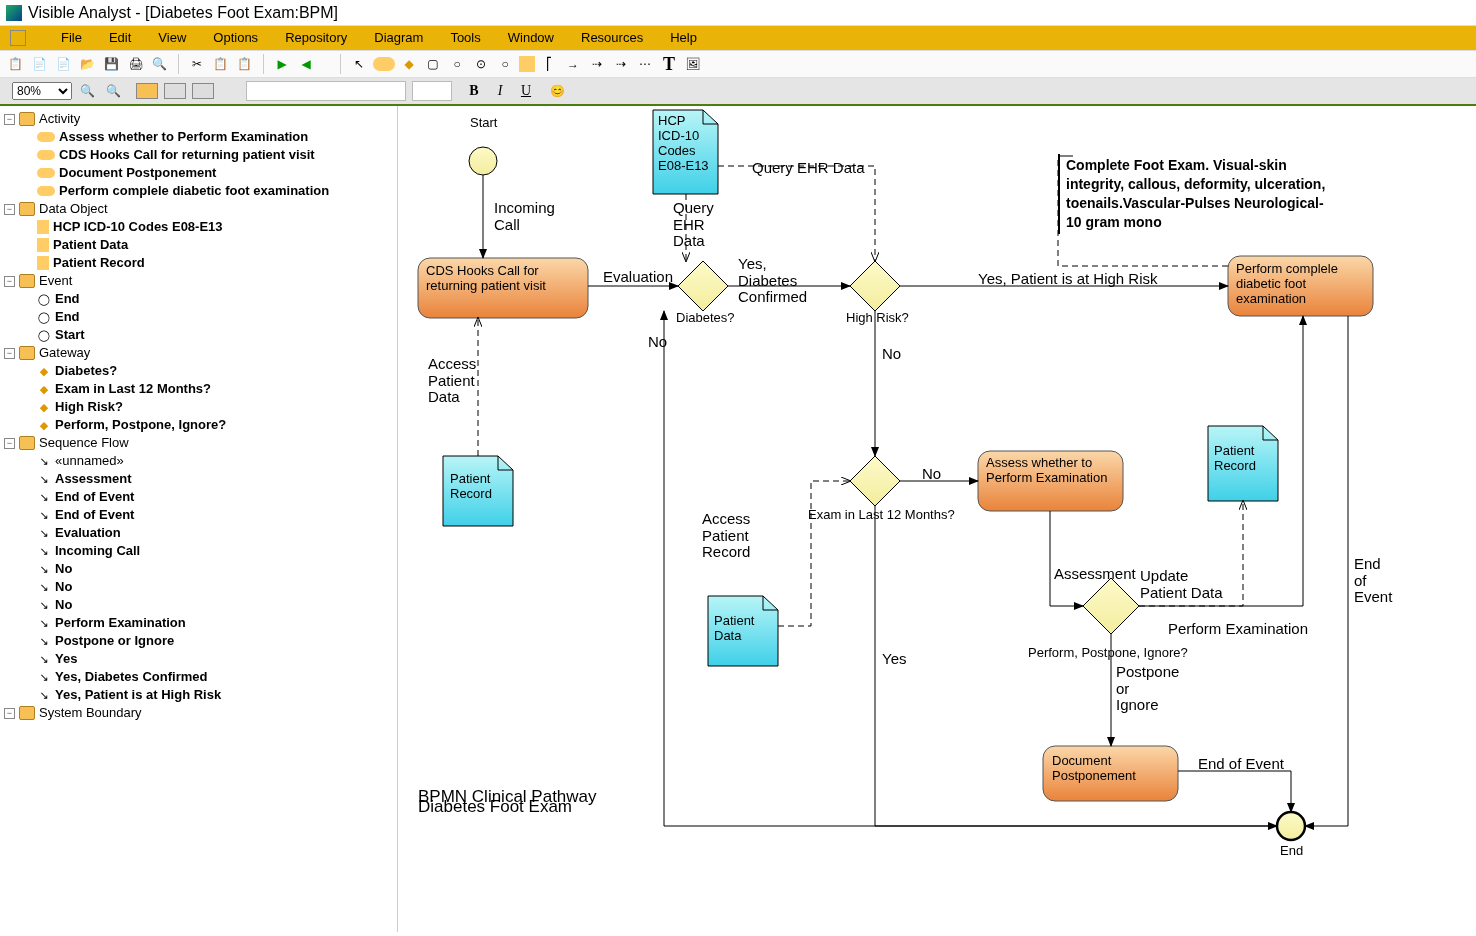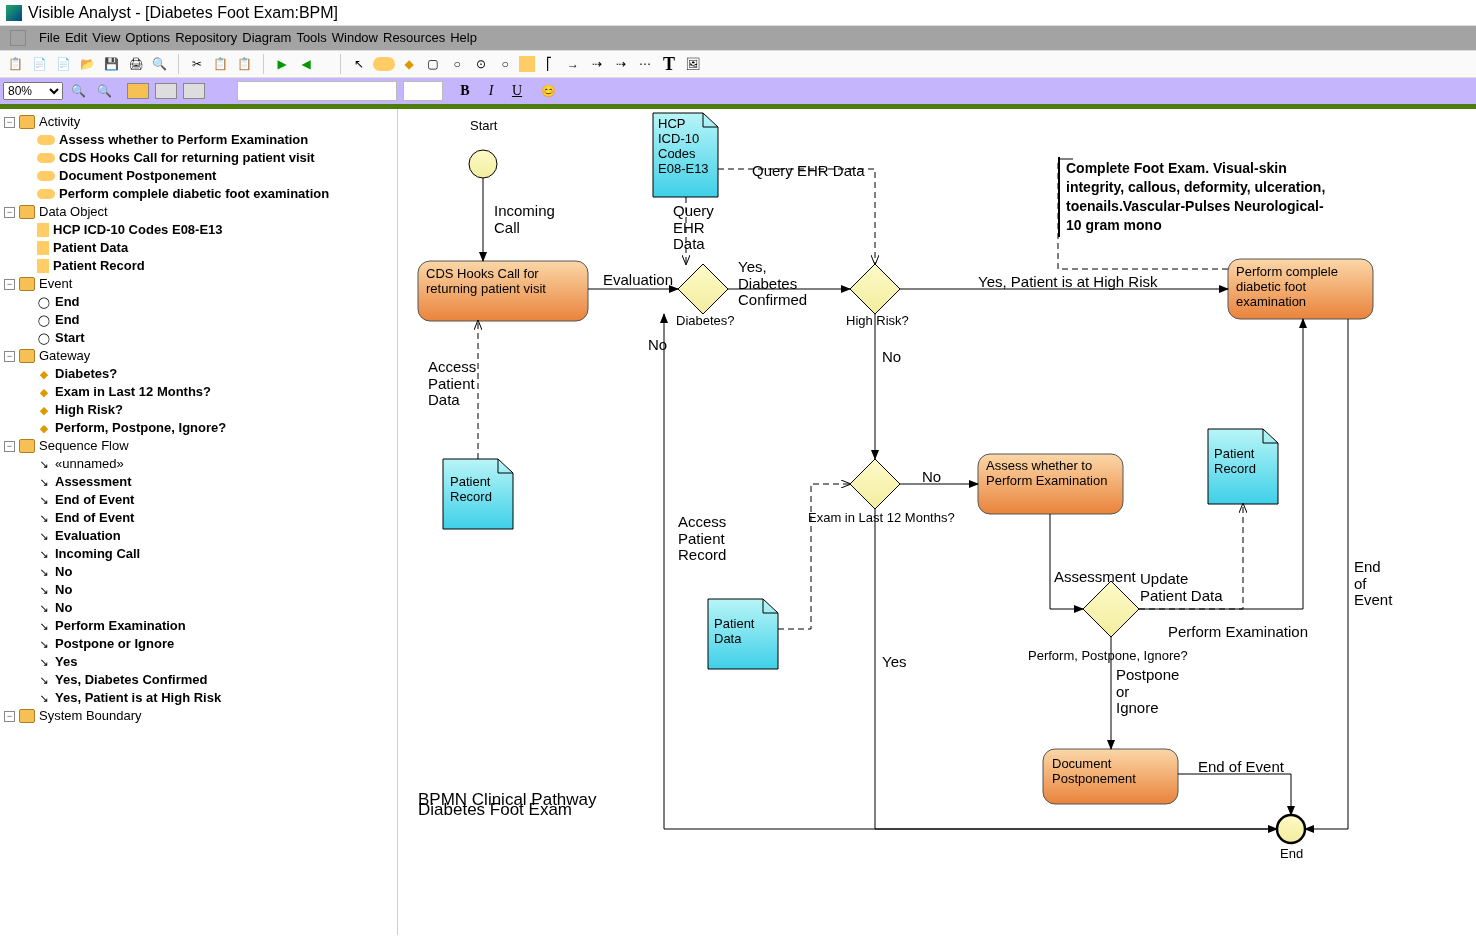--- a/index.html
+++ b/index.html
@@ -1,26 +1,26 @@
 <!DOCTYPE html>
 <html><head>
 <meta charset="utf-8">
 <style>
 * { box-sizing: border-box; margin: 0; padding: 0; }
 body { font-family: "Segoe UI", Tahoma, sans-serif; font-size: 12px; background: #fff; color: #000; width: 1476px; height: 936px; overflow: hidden; }
 .titlebar { display: flex; align-items: center; height: 26px; padding: 2px 6px; background: #fff; border-bottom: 1px solid #ddd; }
 .titlebar .app-icon { width: 16px; height: 16px; background: linear-gradient(135deg,#2a6,#048); margin-right: 6px; }
 .titlebar .title { font-size: 16px; }
-.menubar { display: flex; gap: 5px; padding: 4px 10px; background: #a3a3a3; border-bottom: 1px solid #ddd; font-size: 13px; }
+.menubar { display: flex; gap: 27px; padding: 4px 10px; background: #eab308; border-bottom: 1px solid #ddd; font-size: 13px; }
 .menubar .mitem { cursor: default; }
 .sys-icon { width:16px; height:16px; margin-right:8px; border:1px solid #888; display:inline-block; }
 .toolbar { display: flex; align-items: center; gap: 4px; padding: 3px 6px; background: #fafafa; border-bottom: 1px solid #ddd; }
 .toolbar .sep { width: 1px; height: 20px; background: #ccc; margin: 0 4px; }
 .tbtn { width: 20px; height: 20px; display:flex; align-items:center; justify-content:center; border:1px solid transparent; cursor:pointer; font-size:12px; }
-.toolbar2 { display:flex; align-items:center; gap:6px; padding:3px 3px; background:#c4b5fd; border-bottom:5px solid #4d7c0f; }
+.toolbar2 { display:flex; align-items:center; gap:6px; padding:3px 12px; background:#e5e5e5; border-bottom:2px solid #4d7c0f; }
 .zoom { width:60px; font-size:12px; }
 .fontsel { width:160px; height:20px; border:1px solid #bbb; background:#fff; }
 .sizesel { width:40px; height:20px; border:1px solid #bbb; background:#fff; }
 .fbtn { width:20px; height:20px; display:flex; align-items:center; justify-content:center; font-family:serif; font-size:14px; cursor:pointer; }
 .swatch { width:22px; height:16px; border:1px solid #888; }
 .main { display:flex; height: calc(936px - 26px - 28px - 28px - 28px); }
 .tree { width: 398px; border-right:1px solid #ccc; overflow:auto; padding:4px 2px; font-size:13px; background:#fff; }
 .tree ul { list-style:none; padding-left:18px; }
 .tree > ul { padding-left:2px; }
 .tree li { line-height:18px; white-space:nowrap; }
@@ -459,21 +459,21 @@
     <div class="edge-label" style="left:205px;top:163px">Evaluation</div>
     <div class="edge-label" style="left:275px;top:94px;width:40px">Query EHR Data</div>
     <div class="edge-label" style="left:354px;top:54px">Query EHR Data</div>
     <div class="edge-label" style="left:340px;top:150px;width:90px">Yes, Diabetes Confirmed</div>
     <div class="edge-label" style="left:250px;top:228px">No</div>
     <div class="edge-label" style="left:580px;top:165px">Yes, Patient is at High Risk</div>
     <div class="edge-label" style="left:484px;top:240px">No</div>
     <div class="edge-label" style="left:524px;top:360px">No</div>
     <div class="edge-label" style="left:484px;top:545px">Yes</div>
     <div class="edge-label" style="left:30px;top:250px;width:50px">Access Patient Data</div>
-    <div class="edge-label" style="left:280px;top:405px;width:50px">Access Patient Record</div>
+    <div class="edge-label" style="left:304px;top:405px;width:50px">Access Patient Record</div>
     <div class="edge-label" style="left:656px;top:460px">Assessment</div>
     <div class="edge-label" style="left:742px;top:462px;width:90px">Update Patient Data</div>
     <div class="edge-label" style="left:770px;top:515px">Perform Examination</div>
     <div class="edge-label" style="left:718px;top:558px;width:60px">Postpone or Ignore</div>
     <div class="edge-label" style="left:800px;top:650px">End of Event</div>
     <div class="edge-label" style="left:956px;top:450px;width:40px">End of Event</div>
 
     <div class="annotation" style="left:660px;top:48px;width:280px">Complete Foot Exam. Visual-skin integrity, callous, deformity, ulceration, toenails.Vascular-Pulses Neurological- 10 gram mono</div>
 
     <div class="footer-text" style="left:20px;top:680px">BPMN Clinical Pathway</div>

